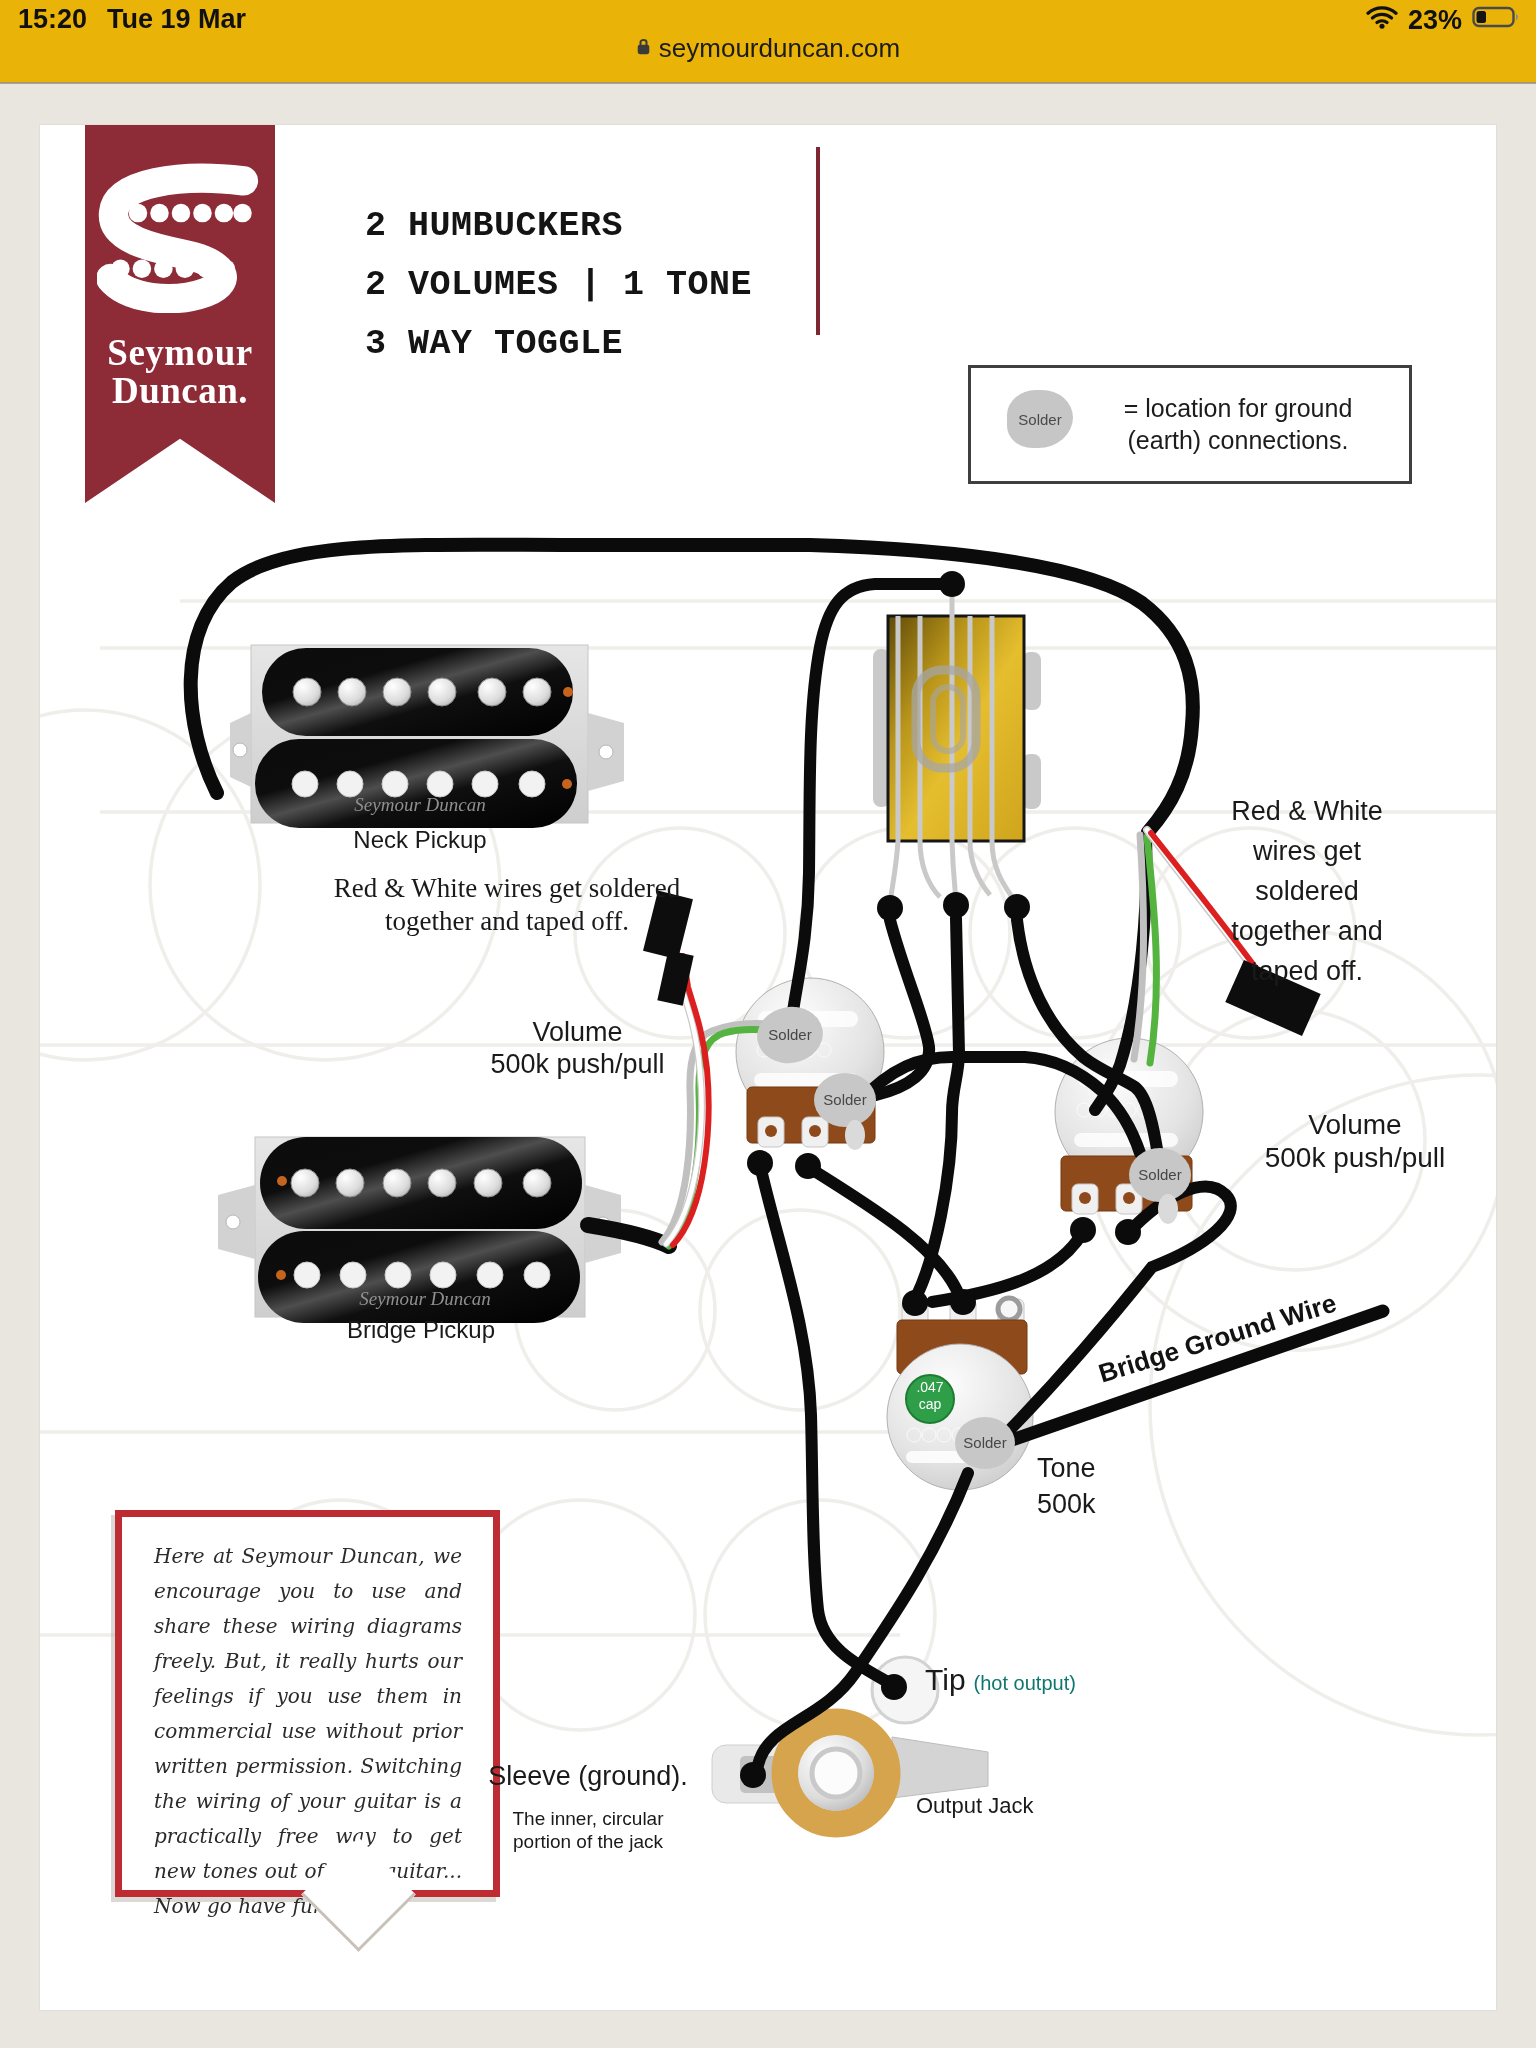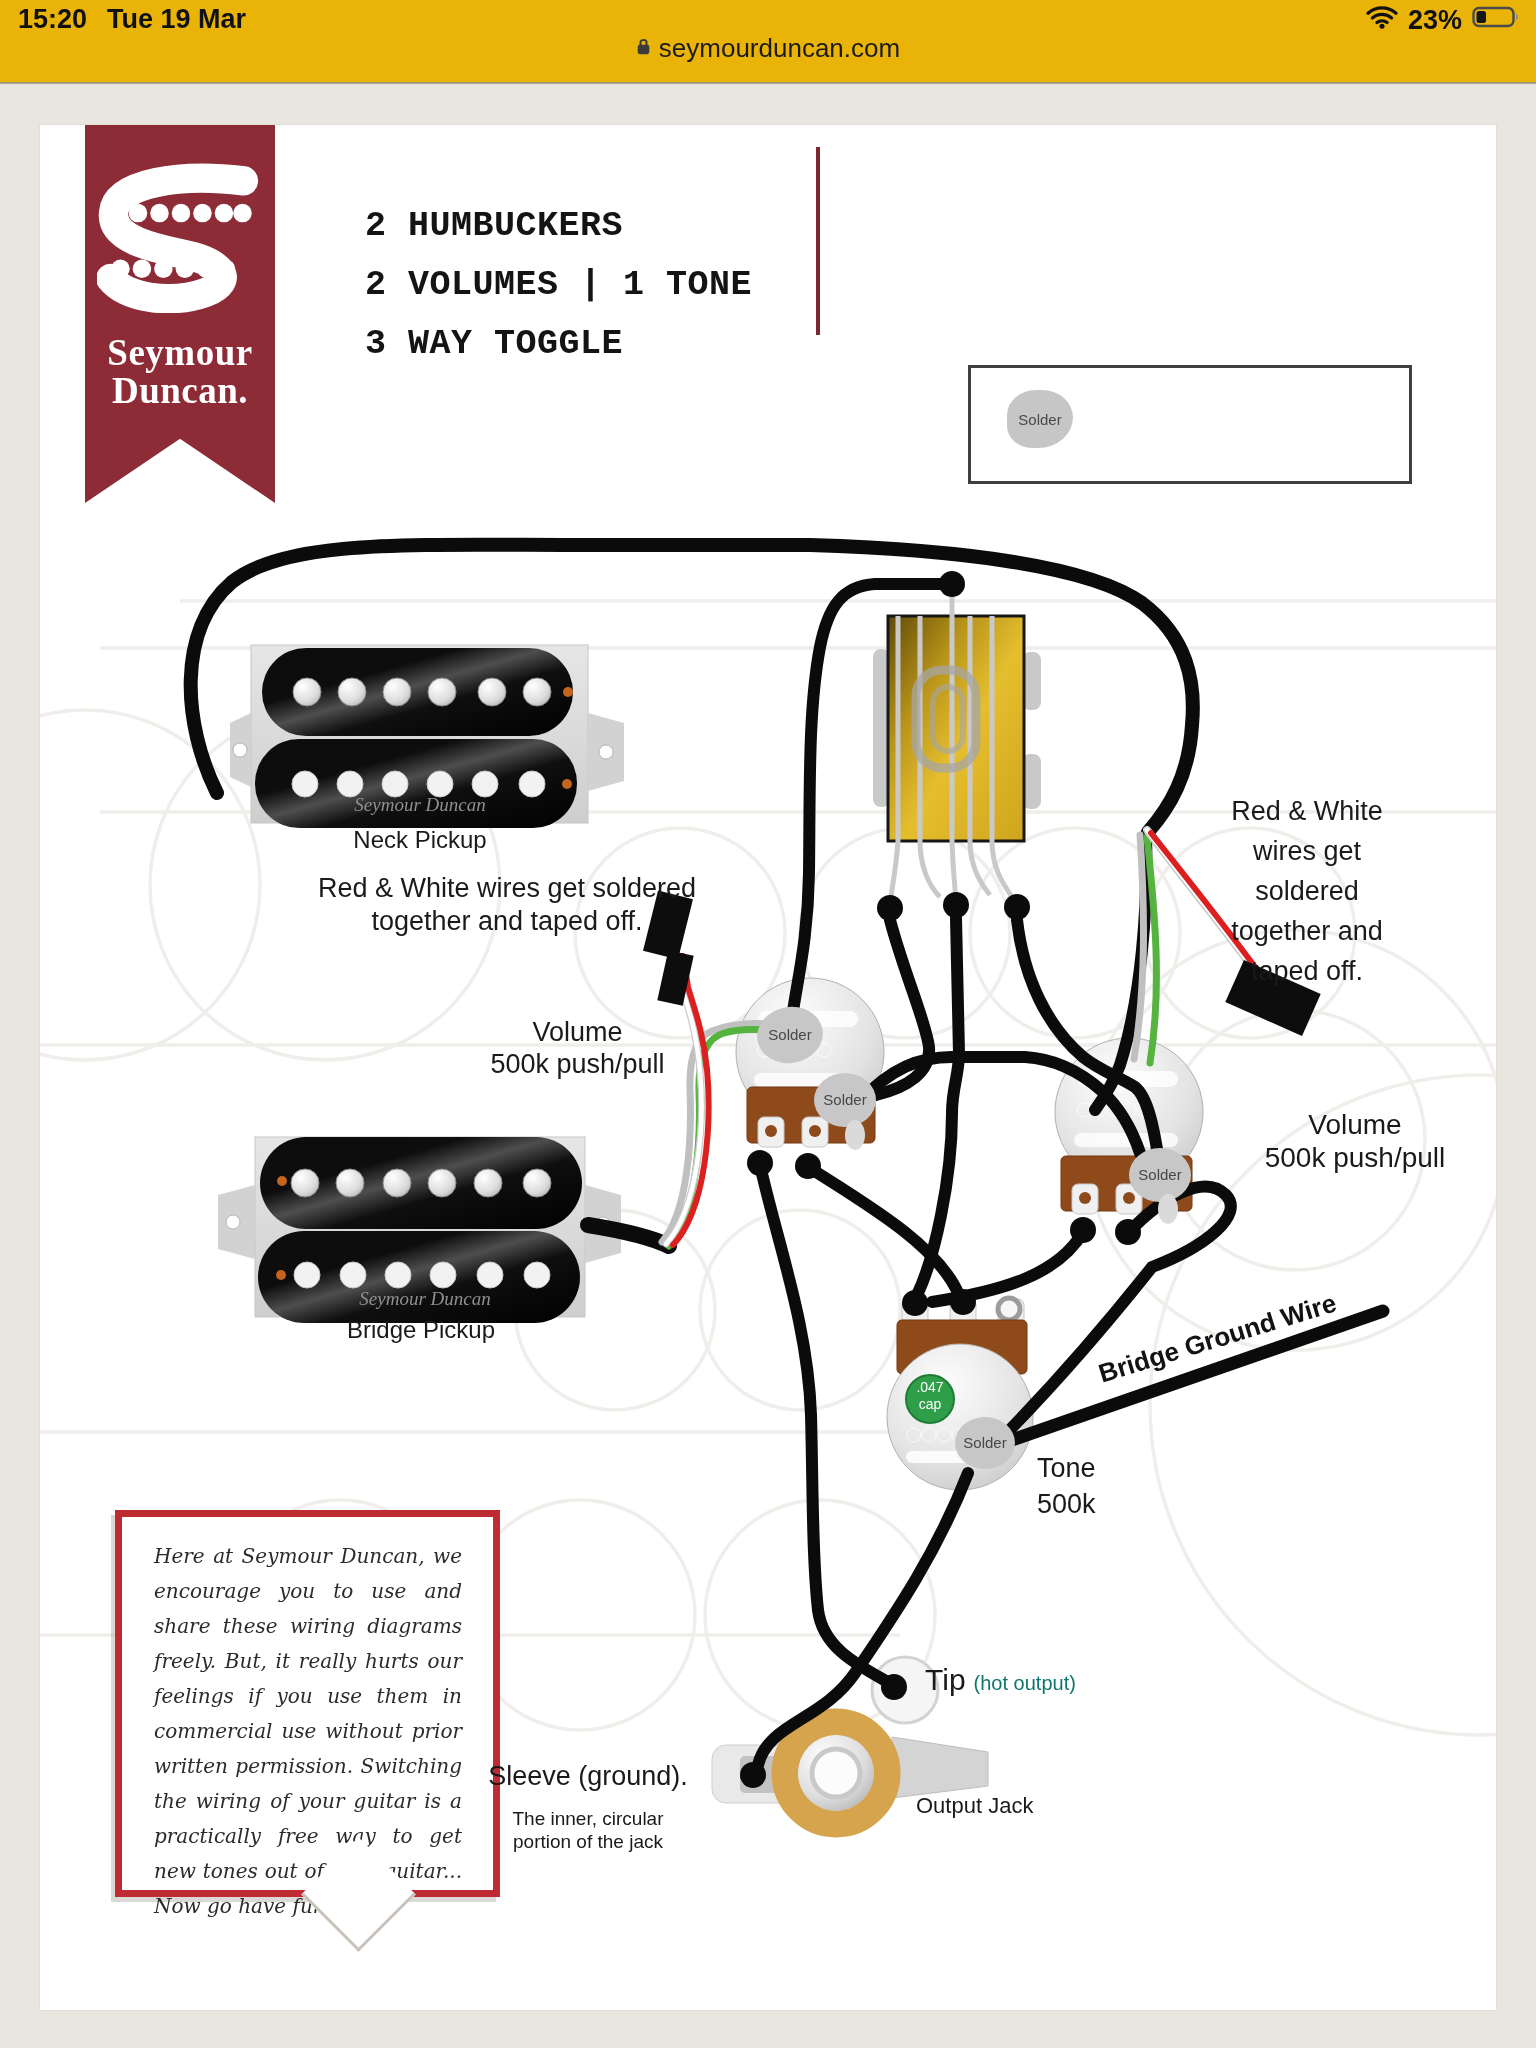--- a/index.html
+++ b/index.html
@@ -360,28 +360,32 @@
 
   <div id="title">
     <div>2 HUMBUCKERS</div>
     <div>2 VOLUMES | 1 TONE</div>
     <div>3 WAY TOGGLE</div>
   </div>
   <div id="title-divider"></div>
 
   <div id="legend">
     <div class="blob">Solder</div>
+    <div class="legend-text">
+      <div>= location for ground</div>
+      <div>(earth) connections.</div>
+    </div>
   </div>
 
   <div class="lbl script center" style="left:280px;top:669px;width:200px;font-size:19px;">Seymour Duncan</div>
   <div class="lbl center" style="left:285px;top:701px;width:190px;font-size:24px;">Neck Pickup</div>
   <div class="lbl script center" style="left:285px;top:1163px;width:200px;font-size:19px;">Seymour Duncan</div>
   <div class="lbl center" style="left:286px;top:1191px;width:190px;font-size:24px;">Bridge Pickup</div>
 
-  <div class="lbl center" style="left:227px;top:747px;width:480px;font-size:27px;line-height:33px;">
+  <div class="lbl center" style="left:227px;top:747px;width:480px;font-size:27px;line-height:33px;font-family:Liberation Serif, serif;">
     <div>Red &amp; White wires get soldered</div>
     <div>together and taped off.</div>
   </div>
   <div class="lbl center" style="left:1127px;top:666px;width:280px;font-size:27px;line-height:40px;">
     <div>Red &amp; White</div>
     <div>wires get</div>
     <div>soldered</div>
     <div>together and</div>
     <div>taped off.</div>
   </div>

